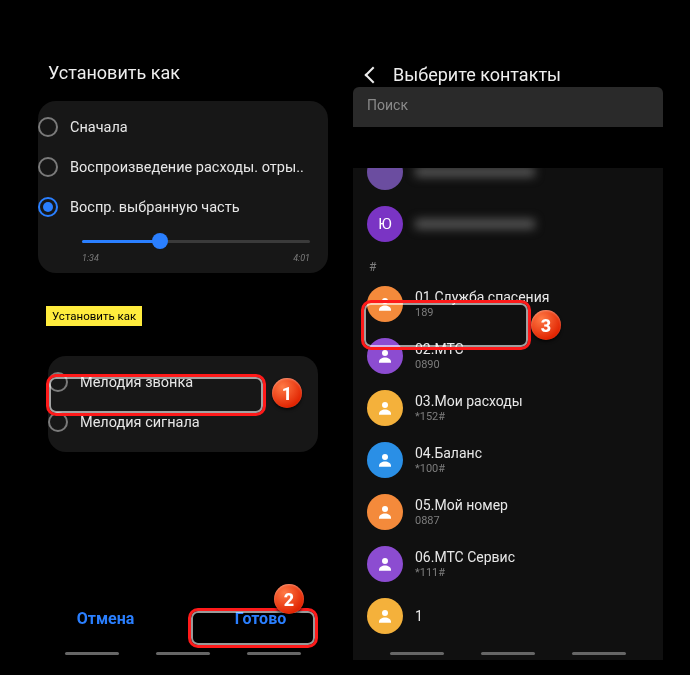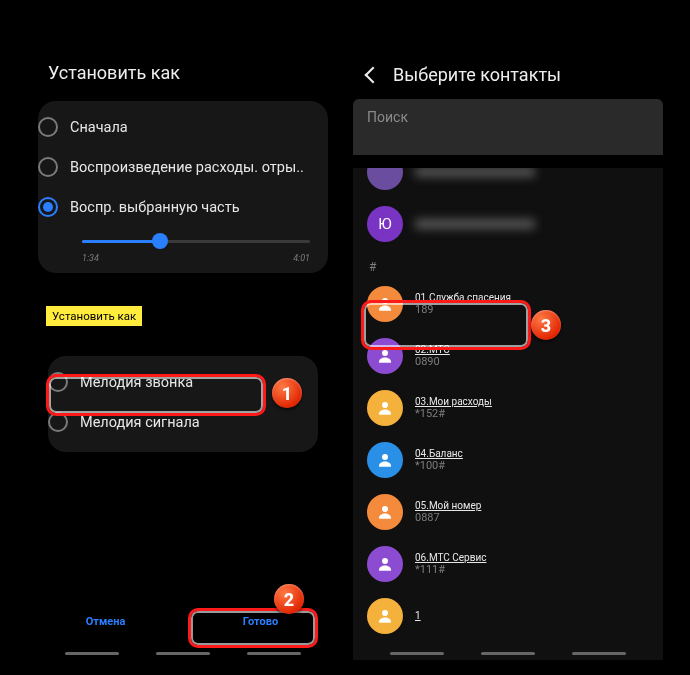--- a/index.html
+++ b/index.html
@@ -23,38 +23,38 @@
   .slider { position: relative; height: 20px; }
   .track  { position: absolute; left: 0; right: 0; top: 9px; height: 3px; background: #3a3a3a; border-radius: 2px; }
   .fill   { position: absolute; left: 0; top: 9px; height: 3px; background: #2a7fff; border-radius: 2px; width: 34%; }
   .thumb  { position: absolute; top: 2px; width: 16px; height: 16px; background: #2a7fff; border-radius: 50%; left: calc(34% - 8px); }
   .times  { display: flex; justify-content: space-between; color: #7d7d7d; font-size: 9px; margin-top: 2px; font-style: italic; }
 
   .tag { position: absolute; left: 18px; top: 278px; background: #ffec3d; color: #000; font-size: 11.5px; padding: 3px 6px; }
   .card2-pos { position: absolute; left: 10px; right: 10px; top: 298px; margin-top: 30px; }
 
   .footer { position: absolute; left: 0; right: 0; bottom: 20px; display: flex; }
-  .fbtn { flex: 1; text-align: center; color: #2a7fff; font-weight: 700; font-size: 11px; padding: 12px 0; }
+  .fbtn { flex: 1; text-align: center; color: #2a7fff; font-weight: 700; font-size: 16px; padding: 12px 0; }
 
   
   .hl { position: absolute; border: 3px solid #ff1a1a; border-radius: 10px; box-shadow: 0 0 0 2px rgba(255,255,255,.6) inset; pointer-events: none; }
   .step { position: absolute; width: 30px; height: 30px; border-radius: 50%; background: radial-gradient(circle at 35% 30%, #ff7a45, #e02200 75%); color: #fff; font-weight: 800; font-size: 18px; display: flex; align-items: center; justify-content: center; box-shadow: 0 2px 3px rgba(0,0,0,.6), inset 0 1px 2px rgba(255,255,255,.35); pointer-events: none; }
 
   
-  .r-head { display: flex; align-items: center; gap: 14px; padding: 36px 14px 14px; }
+  .r-head { display: flex; align-items: center; gap: 14px; padding: 36px 14px 2px; }
   .back { width: 12px; height: 12px; border-left: 2px solid #eee; border-bottom: 2px solid #eee; transform: rotate(45deg); }
   .r-title { color: #eee; font-size: 18px; }
 
-  .search { background: #2a2a2a; height: 56px; border-radius: 6px 6px 0 0; margin: 0 0 0 0; color: #8a8a8a; font-size: 14px; padding: 10px 14px; }
+  .search { background: #2a2a2a; height: 40px; border-radius: 6px 6px 0 0; margin: 0 0 0 0; color: #8a8a8a; font-size: 14px; padding: 10px 14px; }
 
   .r-panel { background: #101010; position: absolute; left: 0; right: 0; top: 140px; bottom: 0; }
   .r-top-clip { height: 86px; overflow: hidden; }
   .contact { display: flex; align-items: center; gap: 12px; padding: 8px 14px; }
   .av { width: 36px; height: 36px; border-radius: 50%; display: flex; align-items: center; justify-content: center; color: #fff; font-size: 15px; flex: 0 0 36px; }
-  .c-name { color: #e8e8e8; font-size: 10px; line-height: 1.15; text-decoration: underline; }
+  .c-name { color: #e8e8e8; font-size: 14px; line-height: 1.15; }
   .c-sub  { color: #7d7d7d; font-size: 11px; }
   .sect   { color: #7d7d7d; font-size: 12px; padding: 6px 16px 4px; }
   .blurbar { width: 120px; height: 10px; background: #555; border-radius: 3px; filter: blur(5px); }
 
   .navbar { position: absolute; left: 0; right: 0; bottom: 2px; height: 10px; display: flex; justify-content: space-evenly; align-items: center; }
   .navbar span { display: block; width: 54px; height: 3px; background: #666; border-radius: 2px; }
 </style>
 </head>
 <body>
 

